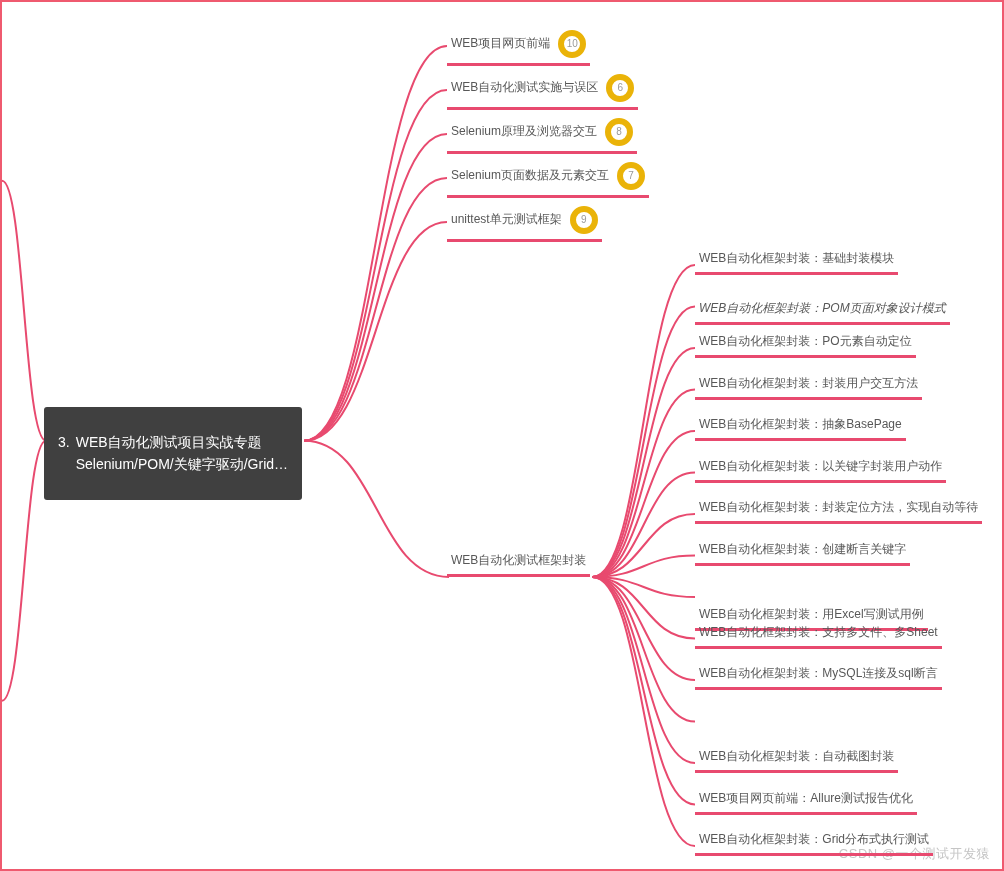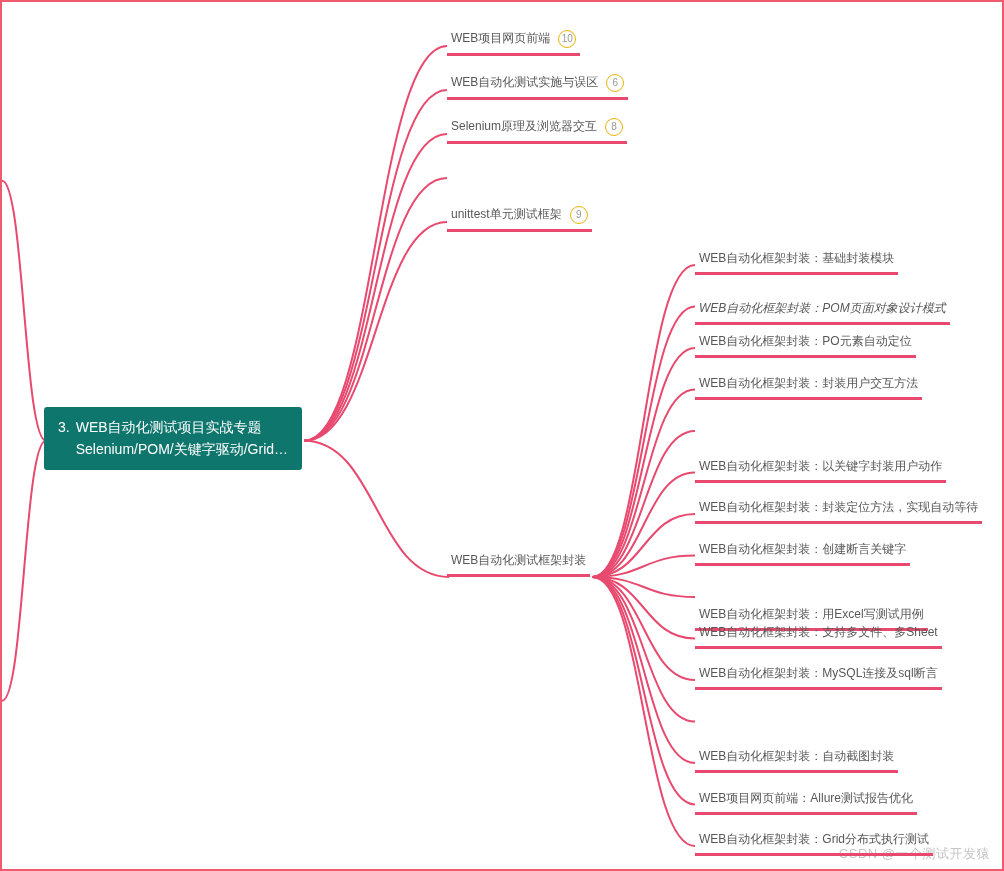--- a/index.html
+++ b/index.html
@@ -1,22 +1,22 @@
 <!DOCTYPE html>
 <html><head>
 <meta charset="utf-8">
 <style>
   html,body{margin:0;padding:0;font-family:"Microsoft YaHei","PingFang SC",Arial,sans-serif;background:#fff;color:#585858;font-size:12px}
   .canvas{position:relative;width:1004px;height:871px;border:2px solid #ef5a6f;box-sizing:border-box;overflow:hidden}
   .node{position:absolute;white-space:nowrap}
-  .root{background:#0f766e;color:#fff;padding:10px 14px;border-radius:3px;font-size:14px;line-height:1.55}
+  .root{background:#404040;color:#fff;padding:25px 14px;border-radius:3px;font-size:14px;line-height:1.55}
   .root-idx{display:inline-block;vertical-align:top;margin-right:6px}
   .root-body{display:inline-block}
   .leaf{border-bottom:3px solid #e84a6f;padding:0 4px 5px 4px}
-  .badge{display:inline-block;width:16px;height:16px;border-radius:50%;border:1px solid #eab308;color:#999;font-size:10px;text-align:center;line-height:15px;margin-left:8px;vertical-align:middle}
+  .badge{display:inline-block;width:16px;height:16px;border-radius:50%;border:6px solid #eab308;color:#999;font-size:10px;text-align:center;line-height:15px;margin-left:8px;vertical-align:middle}
   .watermark{position:absolute;right:12px;bottom:6px;color:#c5c5c5;font-size:13px;letter-spacing:.5px}
   svg.wires{position:absolute;inset:0;width:100%;height:100%;pointer-events:none}
   path{fill:none;stroke:#e84a6f;stroke-width:2}
 </style>
 </head>
 <body>
 <div class="canvas">
 
 <svg class="wires">
       <path d="M 0 178.6875 C 22 178.6875 22 438.6875 44 438.6875"></path>
@@ -53,25 +53,27 @@
 
 <div class="node leaf" id="midnode" style="left:445px;top:550px">
   <span>WEB自动化测试框架封装</span>
 </div>
 
 <div class="watermark">CSDN @一个测试开发猿</div>
 
 <div class="node leaf" style="left: 445px; top: 28px;"><span>WEB项目网页前端</span><span class="badge">10</span></div>
     <div class="node leaf" style="left: 445px; top: 72px;"><span>WEB自动化测试实施与误区</span><span class="badge">6</span></div>
     <div class="node leaf" style="left: 445px; top: 116px;"><span>Selenium原理及浏览器交互</span><span class="badge">8</span></div>
+    <div class="node leaf" style="left: 445px; top: 160px;"><span>Selenium页面数据及元素交互</span><span class="badge">7</span></div>
     <div class="node leaf" style="left: 445px; top: 204px;"><span>unittest单元测试框架</span><span class="badge">9</span></div>
     <div class="node leaf" style="left: 693px; top: 248px;"><span>WEB自动化框架封装：基础封装模块</span></div>
     <div class="node leaf" style="left: 693px; top: 298px; font-style: italic;"><span>WEB自动化框架封装：POM页面对象设计模式</span></div>
     <div class="node leaf" style="left: 693px; top: 331px;"><span>WEB自动化框架封装：PO元素自动定位</span></div>
     <div class="node leaf" style="left: 693px; top: 372.5px;"><span>WEB自动化框架封装：封装用户交互方法</span></div>
+    <div class="node leaf" style="left: 693px; top: 414px;"><span>WEB自动化框架封装：抽象BasePage</span></div>
     <div class="node leaf" style="left: 693px; top: 455.5px;"><span>WEB自动化框架封装：以关键字封装用户动作</span></div>
     <div class="node leaf" style="left: 693px; top: 497px;"><span>WEB自动化框架封装：封装定位方法，实现自动等待</span></div>
     <div class="node leaf" style="left: 693px; top: 538.5px;"><span>WEB自动化框架封装：创建断言关键字</span></div>
     <div class="node leaf" style="left: 693px; top: 580px; margin-top: 24px;"><span>WEB自动化框架封装：用Excel写测试用例</span></div>
     <div class="node leaf" style="left: 693px; top: 621.5px;"><span>WEB自动化框架封装：支持多文件、多Sheet</span></div>
     <div class="node leaf" style="left: 693px; top: 663px; text-align: center;"><span>WEB自动化框架封装：MySQL连接及sql断言</span></div>
     <div class="node leaf" style="left: 693px; top: 746px;"><span>WEB自动化框架封装：自动截图封装</span></div>
     <div class="node leaf" style="left: 693px; top: 787.5px;"><span>WEB项目网页前端：Allure测试报告优化</span></div>
     <div class="node leaf" style="left: 693px; top: 829px;"><span>WEB自动化框架封装：Grid分布式执行测试</span></div>
 

